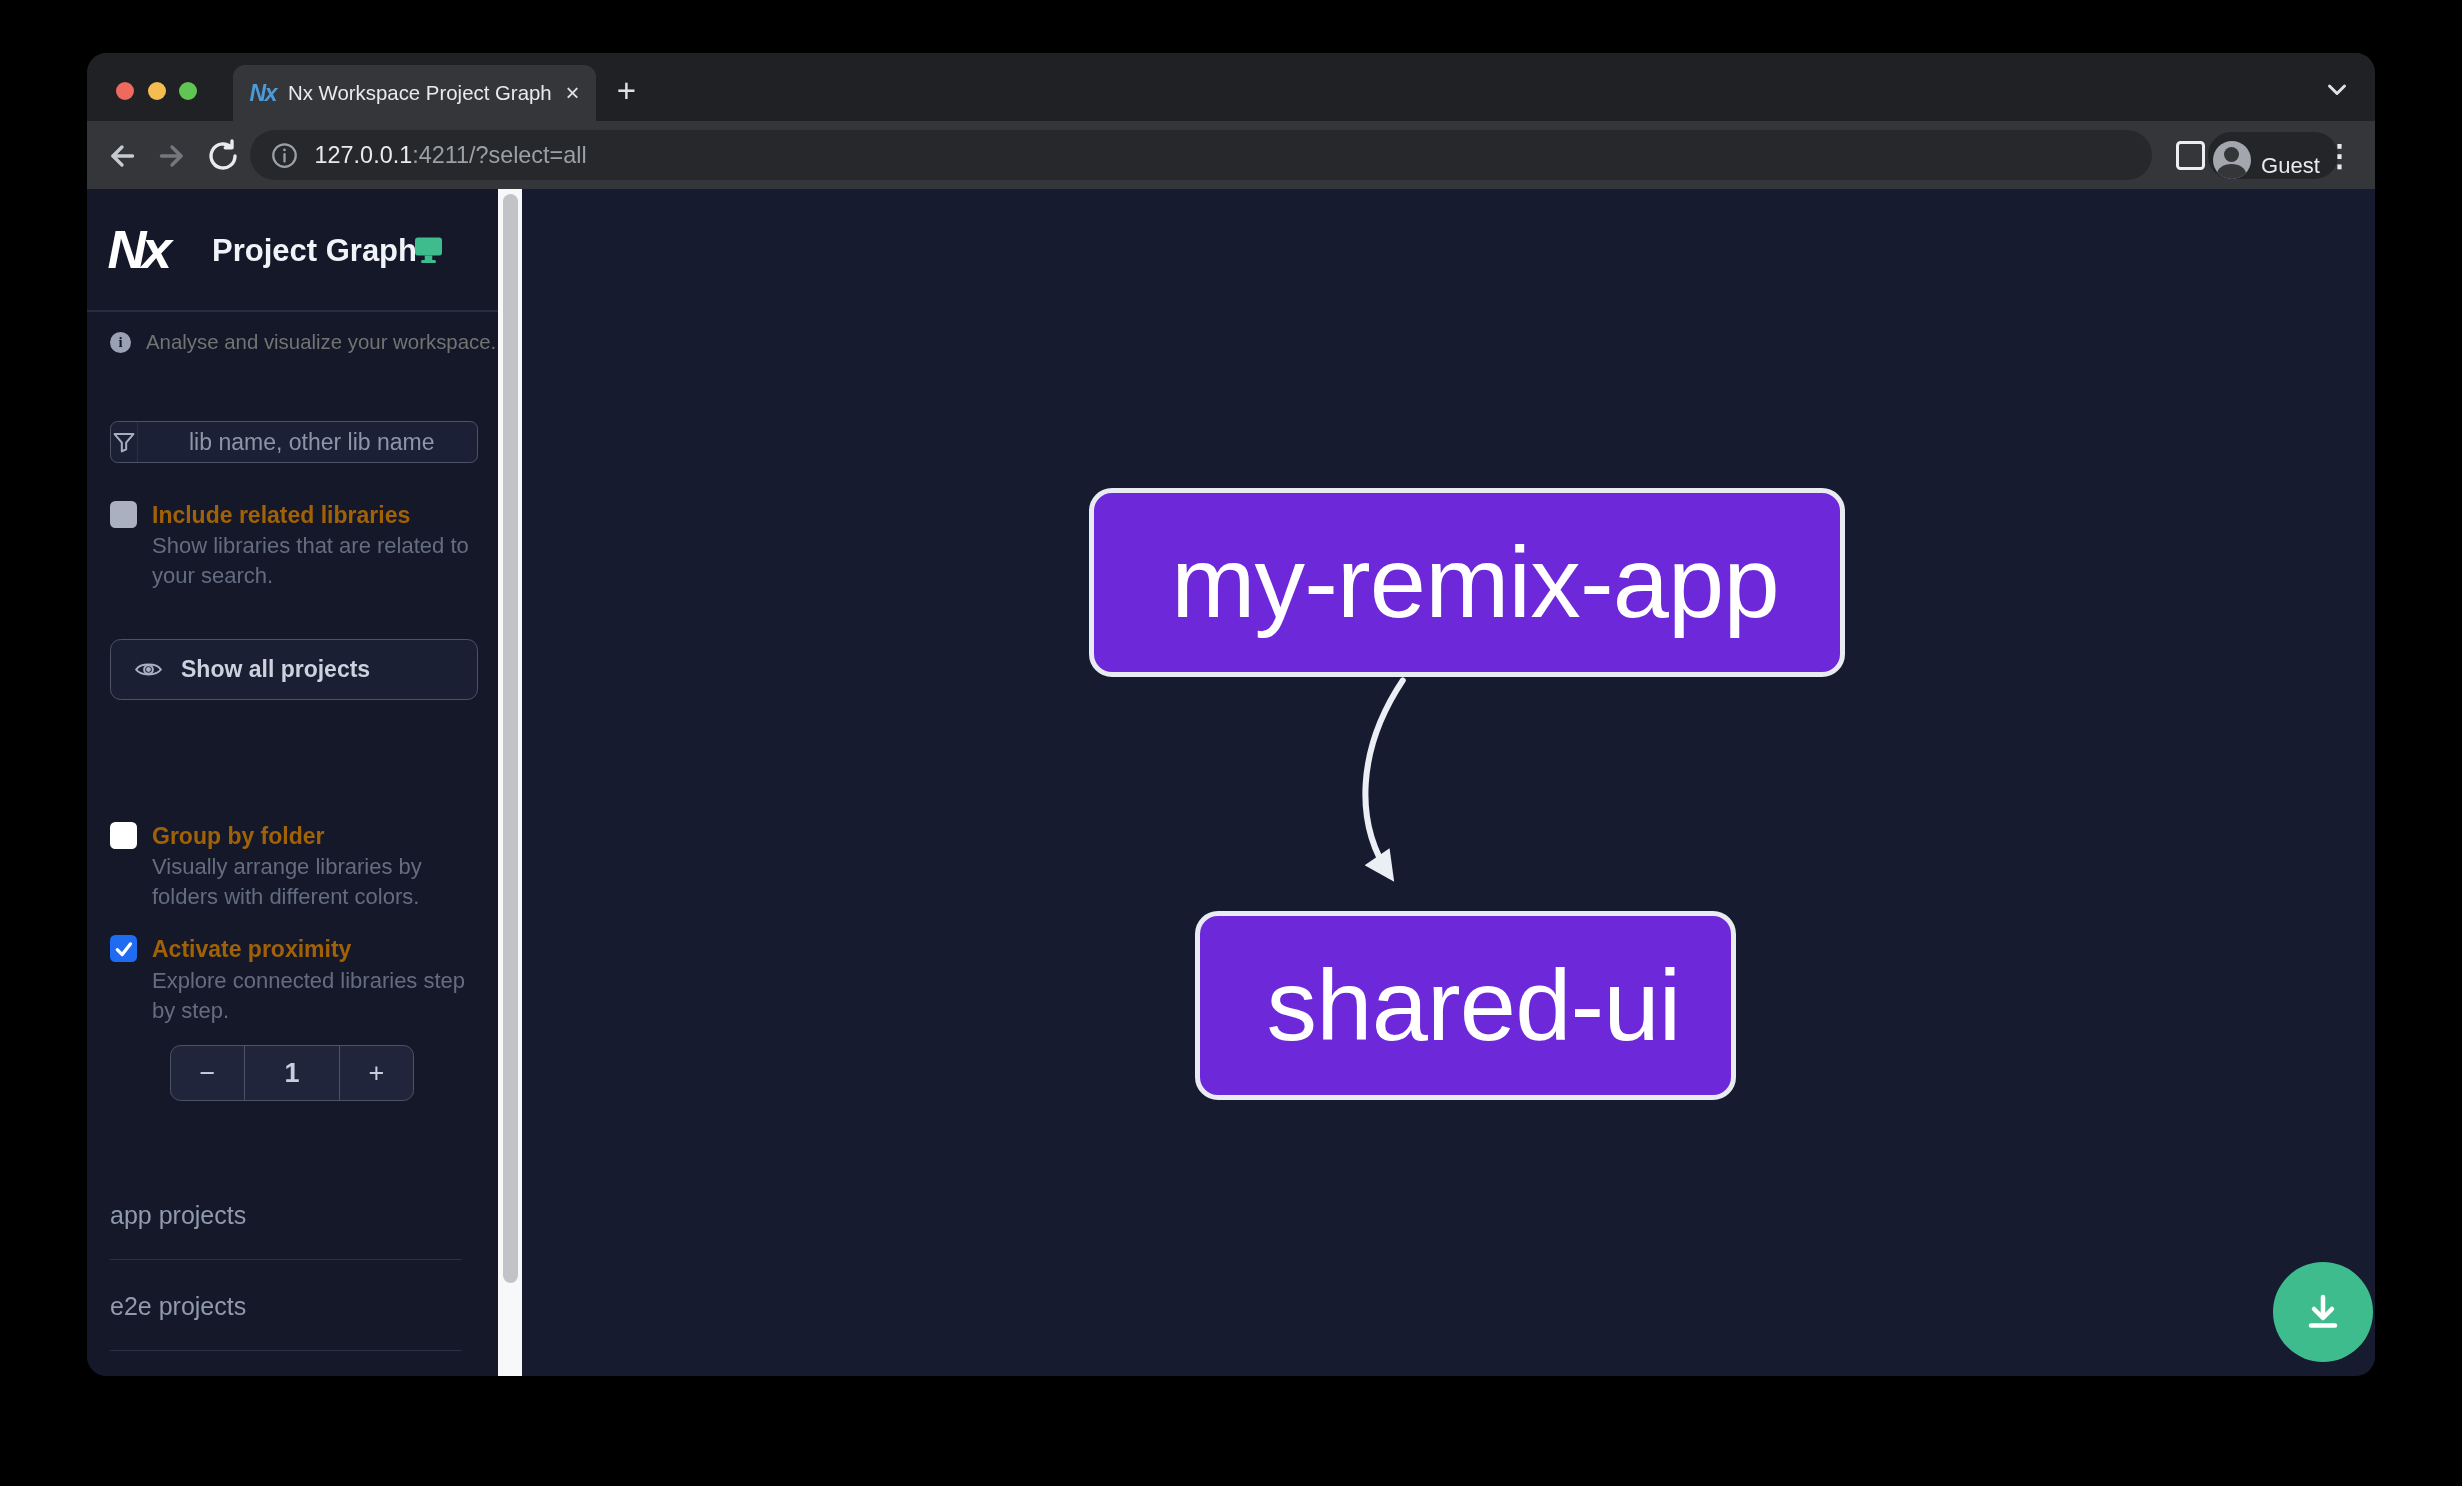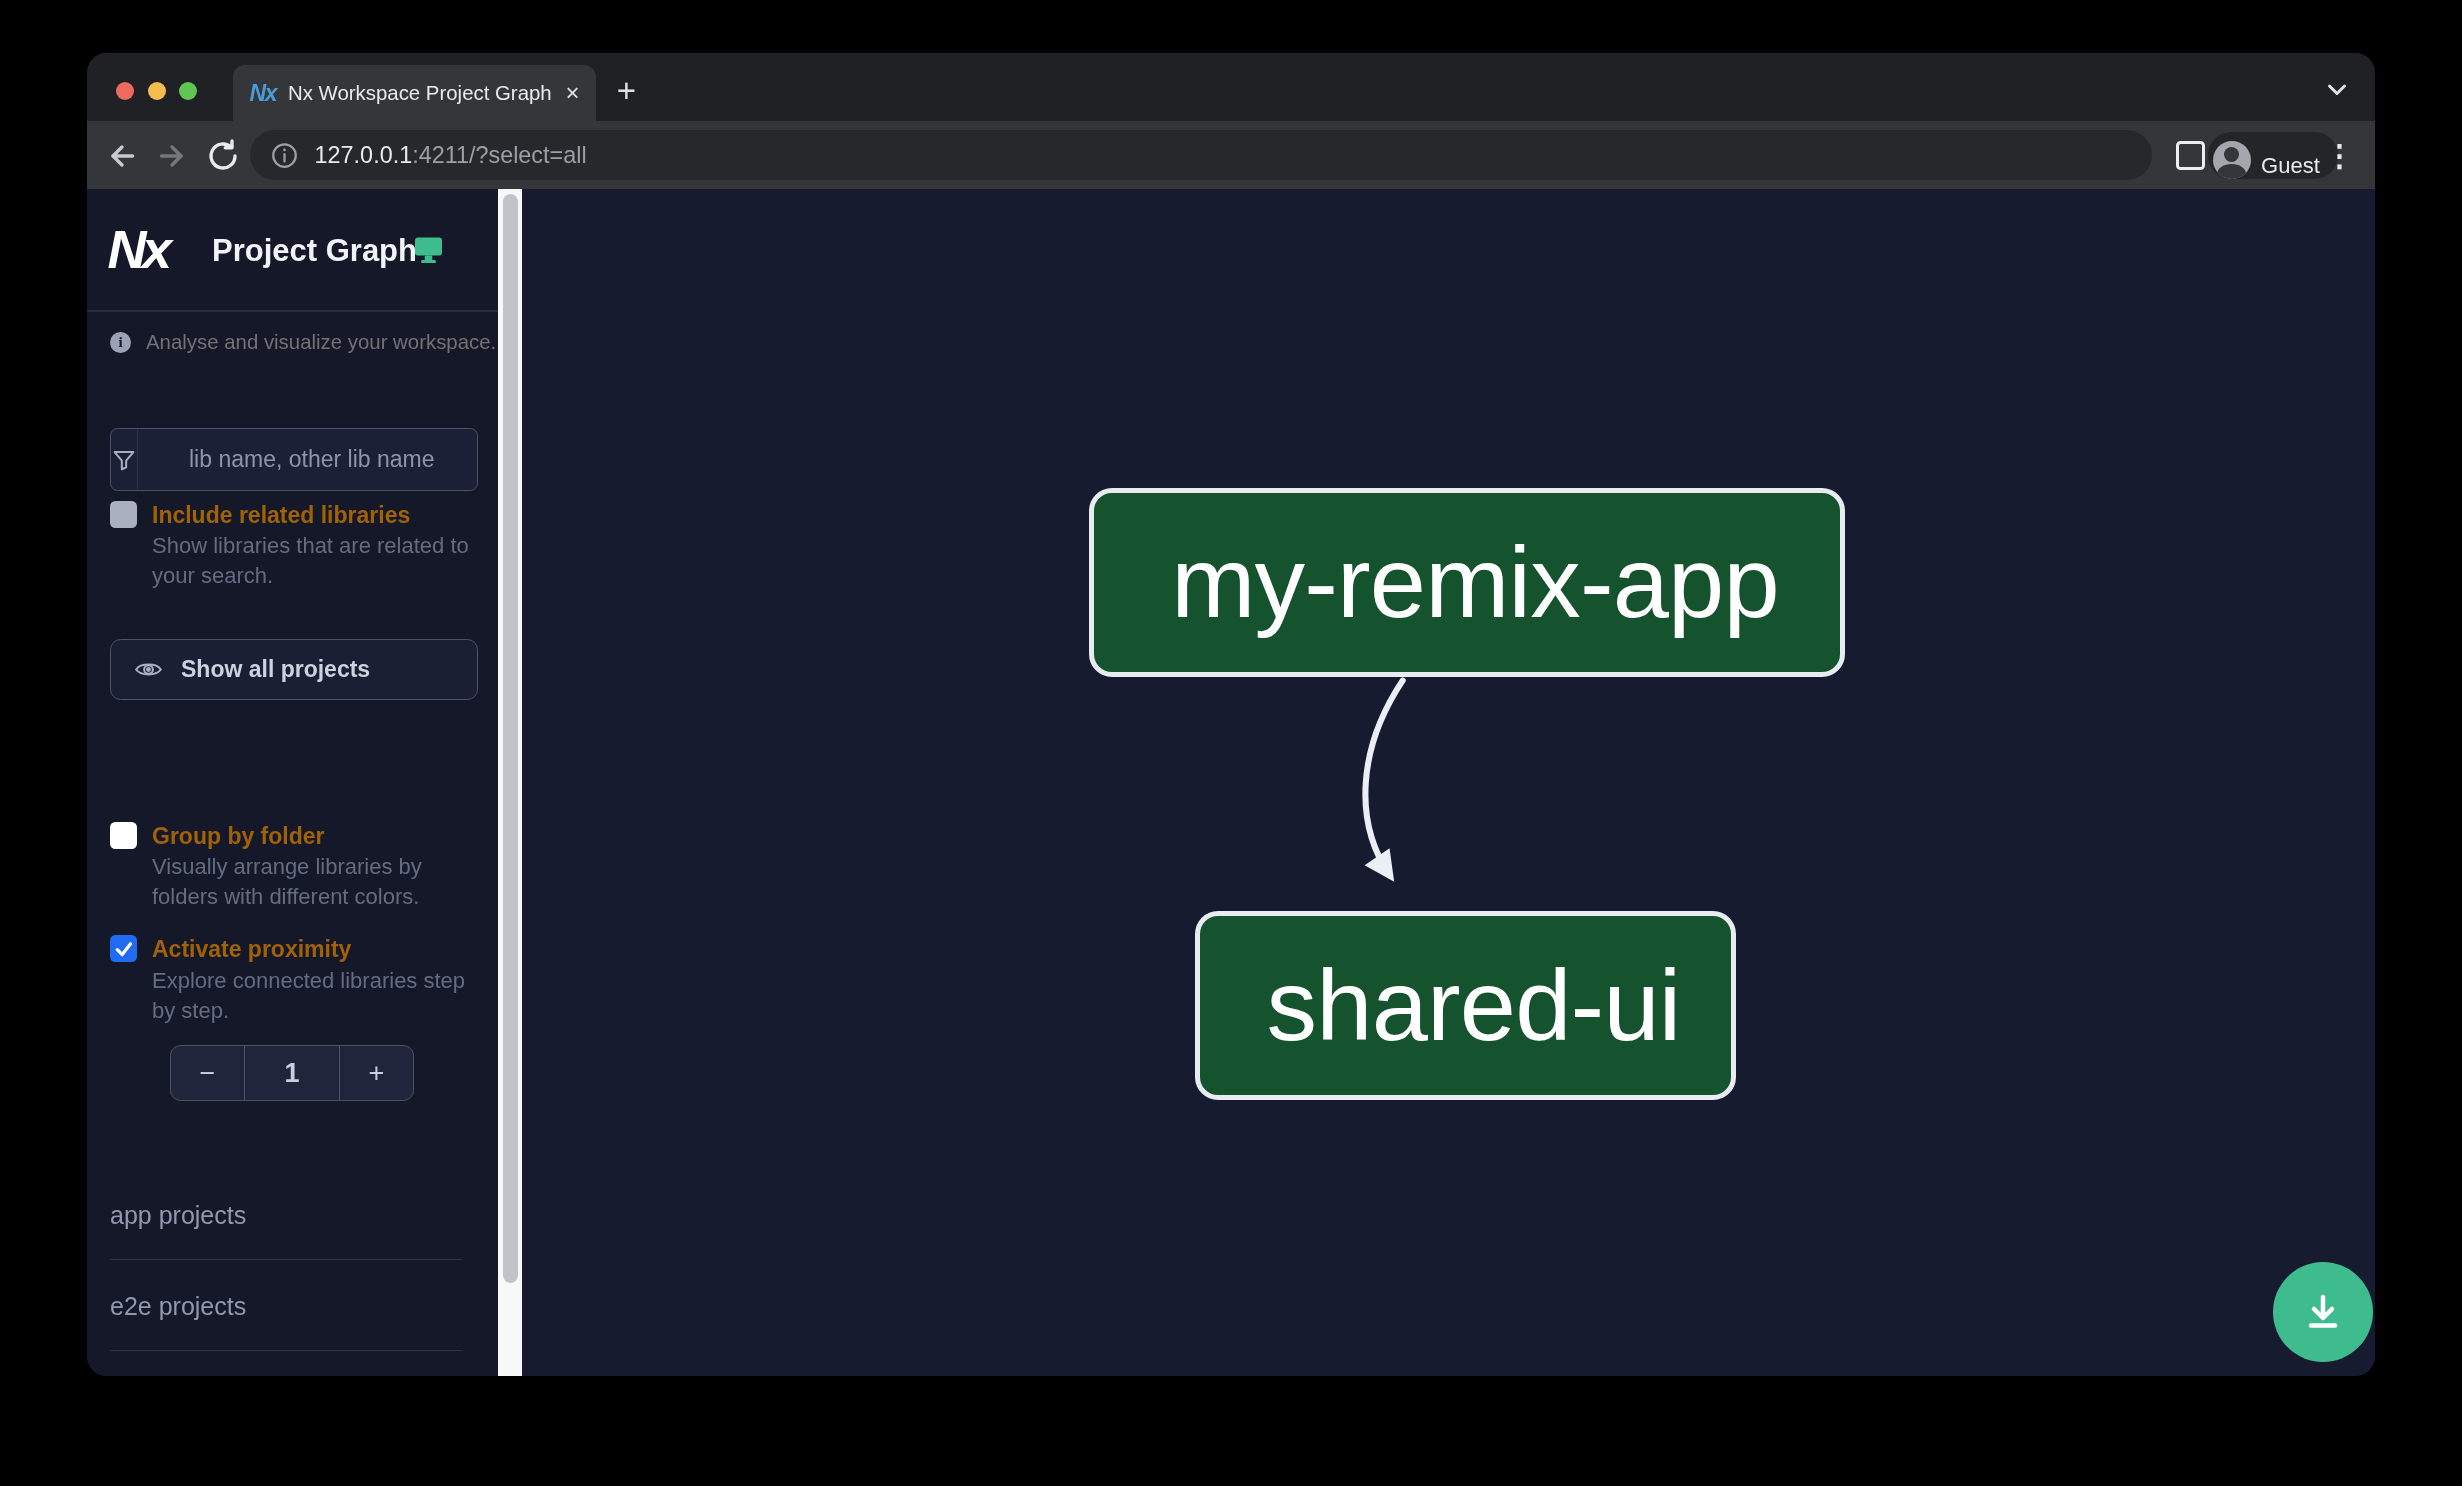--- a/index.html
+++ b/index.html
@@ -72,21 +72,21 @@
   .monitor-icon { position:absolute; left:325px; top:44px; width:33px; height:33px; }
   .sb-divider { position:absolute; left:0; top:121px; width:100%; height:1.5px;
                 background:#262b40; }
   .tagline-row { position:absolute; left:23px; top:142px; display:flex; gap:15px;
                  align-items:center; }
   .info-icon { width:21px; height:21px; border-radius:50%; background:#9aa1b5;
                color:#151829; font-size:15px; font-weight:800; text-align:center;
                line-height:21px; font-family:"Liberation Serif", serif; flex:0 0 auto; }
   .tagline { color:#737373; font-size:20.4px; }
 
-  .filterbox { position:absolute; left:23px; top:239px; width:368px; height:63px;
+  .filterbox { position:absolute; left:23px; top:232px; width:368px; height:42px;
                background:#1b2036; border:1.5px solid #4d5366; border-radius:7.6px;
                display:flex; align-items:center;gap:36px; }
   .funnel-wrap { width:54px; height:100%; display:flex; align-items:center;
                  justify-content:center; border-right:1.5px solid #2b3049; }
   .filterbox input { flex:1; height:100%; background:transparent; border:none;
                      outline:none; color:#cdd3e0; font-size:23px; padding:0 15px;
                      font-family:"Liberation Sans", sans-serif; }
   .filterbox input::placeholder { color:#8d95a9; }
 
   .checkrow { position:absolute; left:23px; display:flex; gap:15px; }
@@ -117,21 +117,21 @@
   .sec-app { top:1012px; }
   .sec-e2e { top:1103px; }
 
   
   .scrollstrip { width:24px; flex:0 0 auto; background:#f7f8fa; position:relative; }
   .scrollthumb { position:absolute; left:4.5px; top:4.5px; width:15px; height:1089px;
                  background:#c1c3c7; border-radius:7.6px; }
 
   
   .canvas { position:relative; flex:1; background:#171b30; overflow:hidden; }
-  .gnode { position:absolute; background:#14532d; border:5.3px solid #e9ebf2;
+  .gnode { position:absolute; background:#6d28d9; border:5.3px solid #e9ebf2;
            border-radius:23px; display:flex; align-items:center; justify-content:center;padding-left:16px; }
   .node-1 { left:567px; top:299px; width:756px; height:189px; }
   .node-2 { left:673px; top:722px; width:541px;  height:189px; }
   .gnode-label { color:#ffffff; font-size:101px; letter-spacing:-0.8px; white-space:nowrap; }
   .edges { position:absolute; left:0; top:0; width:100%; height:100%; pointer-events:none; }
 
   .fab { position:absolute; left:1751px; top:1073px; width:100px; height:100px;
          border-radius:50%; background:#3fbc8d; display:flex; align-items:center;
          justify-content:center; cursor:default; }
 </style>

